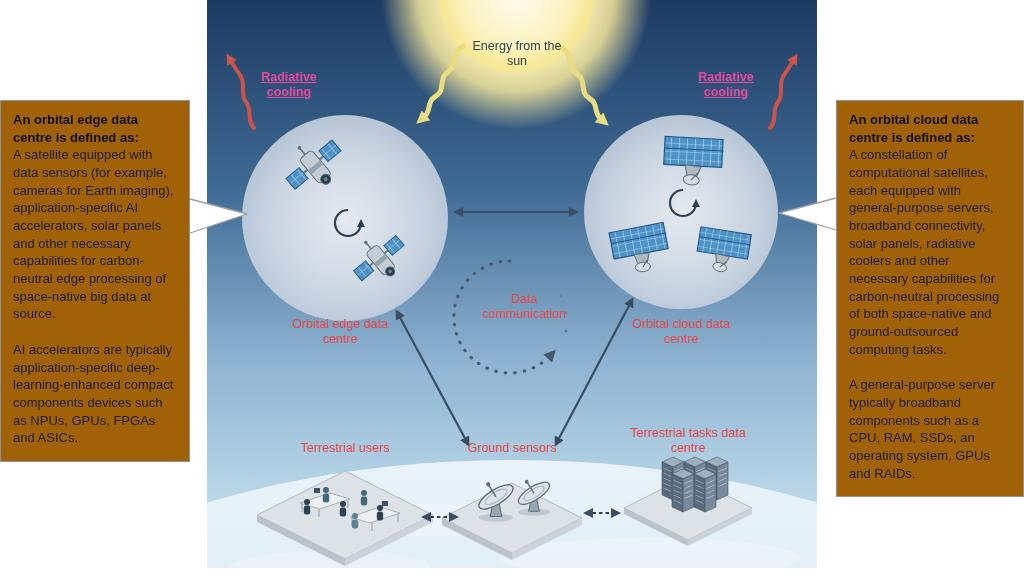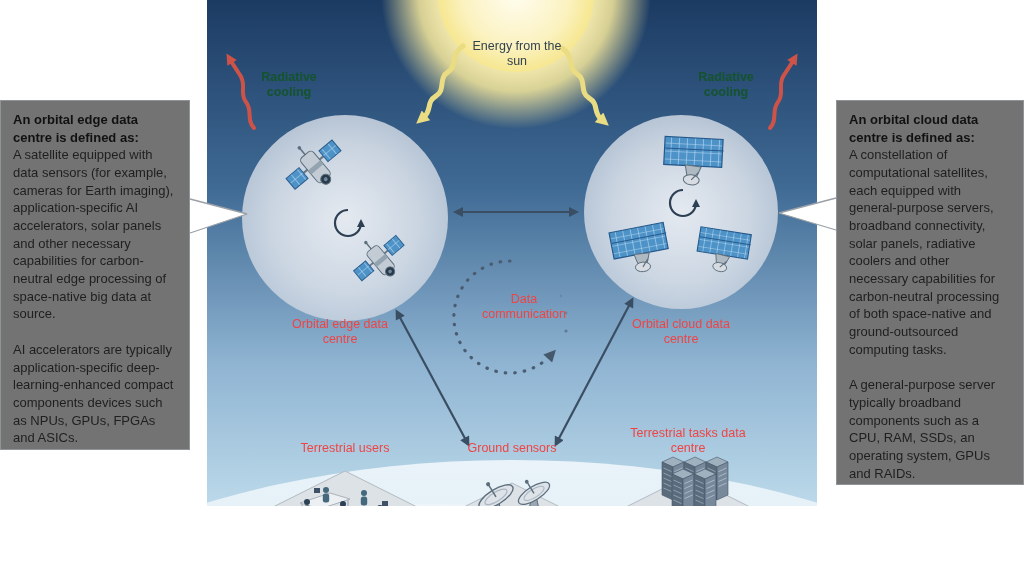--- a/index.html
+++ b/index.html
@@ -1,29 +1,29 @@
 <!DOCTYPE html>
 <html><head>
 <meta charset="utf-8">
 <style>
   html,body{margin:0;padding:0;background:#ffffff;}
   #stage{
-    position:relative;width:1024px;height:506px;overflow:hidden;
+    position:relative;width:1024px;height:568px;overflow:hidden;
     font-family:"Liberation Sans","DejaVu Sans",sans-serif;background:#ffffff;
   }
   #art{position:absolute;left:0;top:0;z-index:1;}
   .wedge{position:absolute;z-index:3;}
   .dlabel{
     position:absolute;z-index:2;text-align:center;
     font-size:12.5px;line-height:1.22;color:#ef4444;
   }
-  .dlabel.white{color:#14532d;font-weight:700;}
+  .dlabel.white{color:#ec4899;font-weight:700;text-decoration:underline;}
   .callout{
-    position:absolute;z-index:2;background:#737373;border:1px solid #8f9499;
-    box-sizing:border-box;padding:10px 12px 2px 12px;
+    position:absolute;z-index:2;background:#a16207;border:1px solid #8f9499;
+    box-sizing:border-box;padding:10px 12px 14px 12px;
     font-size:13px;line-height:1.36;color:#1f1f1f;
   }
   .callout .heading{font-weight:700;color:#111;}
   .callout .para{margin:0;}
   .callout .para + .para{margin-top:18px;}
   #callout-left{left:0;top:100px;width:190px;}
   #callout-right{left:836px;top:100px;width:188px;}
 </style>
 </head>
 <body>

